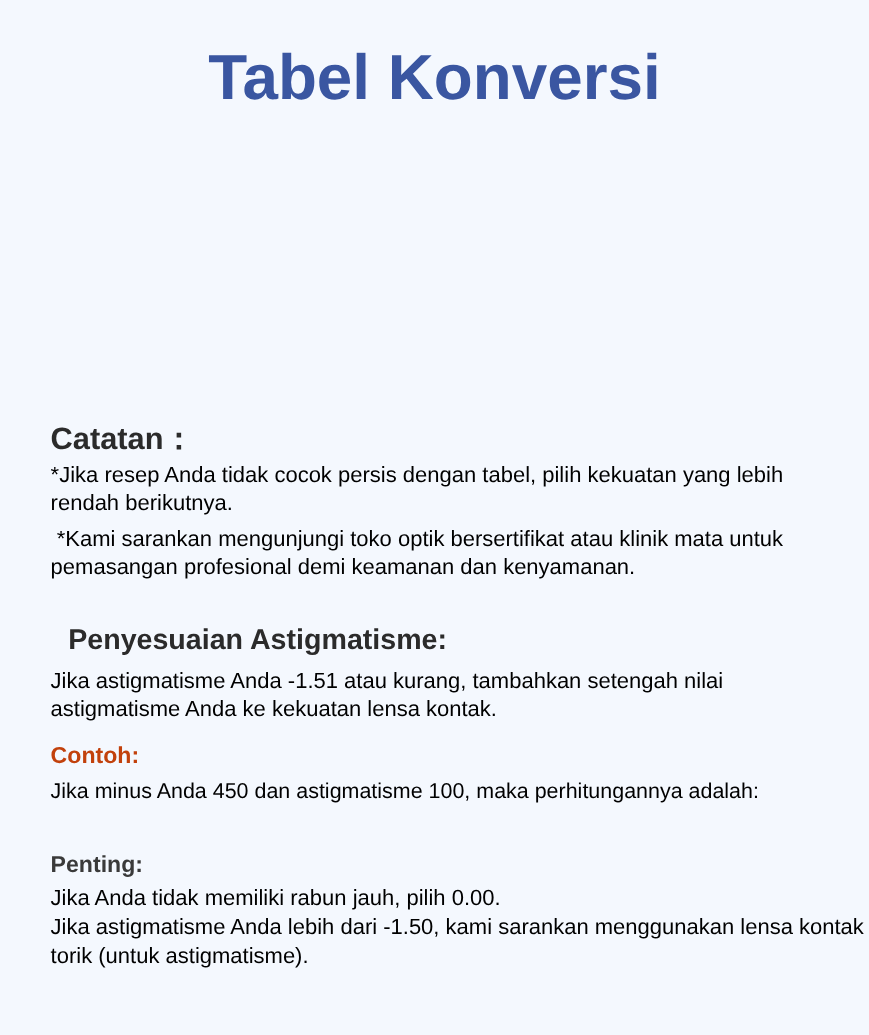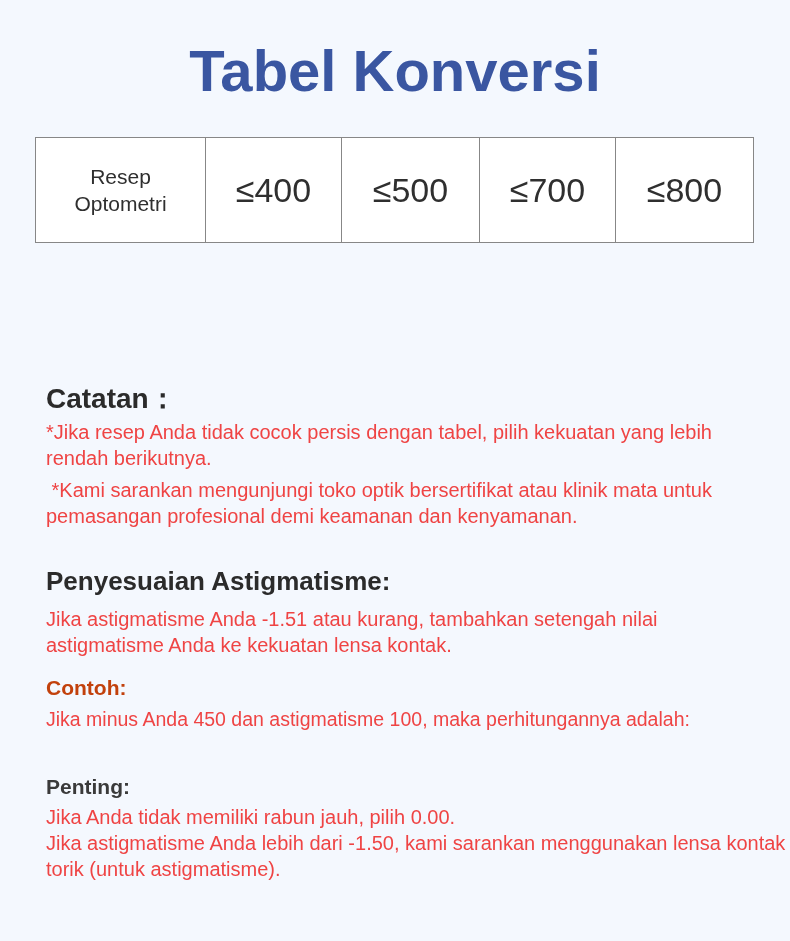--- a/index.html
+++ b/index.html
@@ -35,47 +35,37 @@
   .c3 { width: 135px; }
   .c4 { width: 137px; }
   tr.r0 td { height: 104px; }
   tr.r1 td { height: 102px; }
   .lbl { font-size: 21px; line-height: 27px; }
   .big { font-size: 34px; }
   .small2 { font-size: 21px; line-height: 27px; }
 
   .sec { position: absolute; left: 46px; }
   .h-notes { top: 380px; font-weight: bold; font-size: 28px; color: #2b2b2b; }
-  .p { font-size: 20px; line-height: 26px; color: #ef4444; }
+  .p { font-size: 20px; line-height: 26px; color: #000000; }
   .notes1 { top: 419px; width: 720px; }
   .notes2 { top: 477px; width: 730px; }
-  .h-astig { top: 566px; font-weight: bold; font-size: 26px; color: #2b2b2b; }
+  .h-astig { top: 566px; font-weight: bold; font-size: 26px; color: #2b2b2b; margin-left: 16px; }
   .astig-p { top: 606px; width: 720px; }
   .h-ex { top: 676px; font-weight: bold; font-size: 21px; color: #c2410c; }
   .ex-p { top: 706px; width: 740px; font-size: 19.5px; }
   .h-imp { top: 775px; font-weight: bold; font-size: 21px; color: #3a3a3a; text-align: right; }
   .imp-p { top: 804px; width: 740px; }
 </style>
 </head>
 <body>
 
 <div class="title">Tabel Konversi</div>
 
 <table class="conv">
   <tbody>
-      <tr class="r0">
-    <td class="c0 lbl">
-      <div>Resep</div>
-      <div>Optometri</div>
-    </td>
-    <td class="c1 big">≤400</td>
-    <td class="c2 big">≤500</td>
-    <td class="c3 big">≤700</td>
-    <td class="c4 big">≤800</td>
-  </tr>
 </tbody>
   </table>
 
 <div class="sec h-notes">Catatan：</div>
 <div class="sec p notes1">*Jika resep Anda tidak cocok persis dengan tabel, pilih kekuatan yang lebih rendah berikutnya.</div>
 <div class="sec p notes2" style="white-space: pre-wrap;"> *Kami sarankan mengunjungi toko optik bersertifikat atau klinik mata untuk pemasangan profesional demi keamanan dan kenyamanan.</div>
 
 <div class="sec h-astig">Penyesuaian Astigmatisme:</div>
 <div class="sec p astig-p">Jika astigmatisme Anda -1.51 atau kurang, tambahkan setengah nilai astigmatisme Anda ke kekuatan lensa kontak.</div>
 

